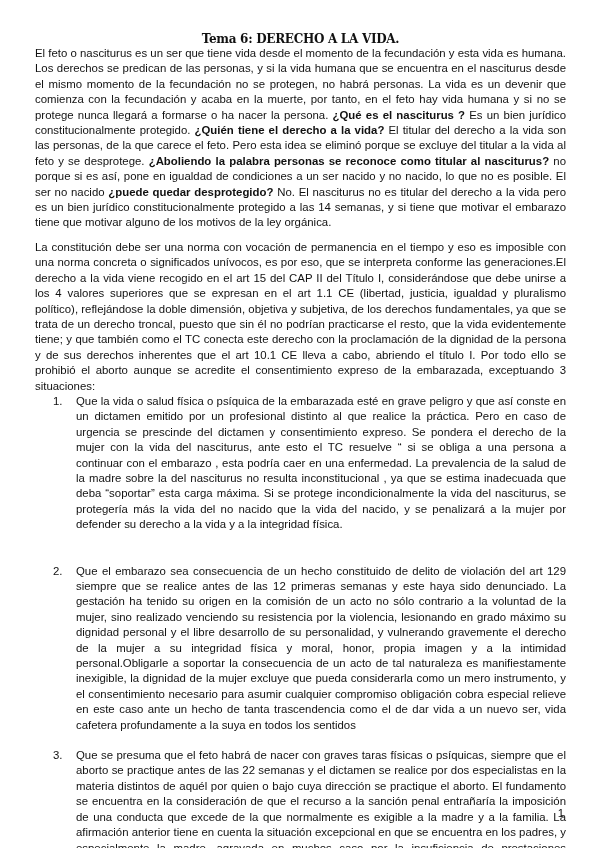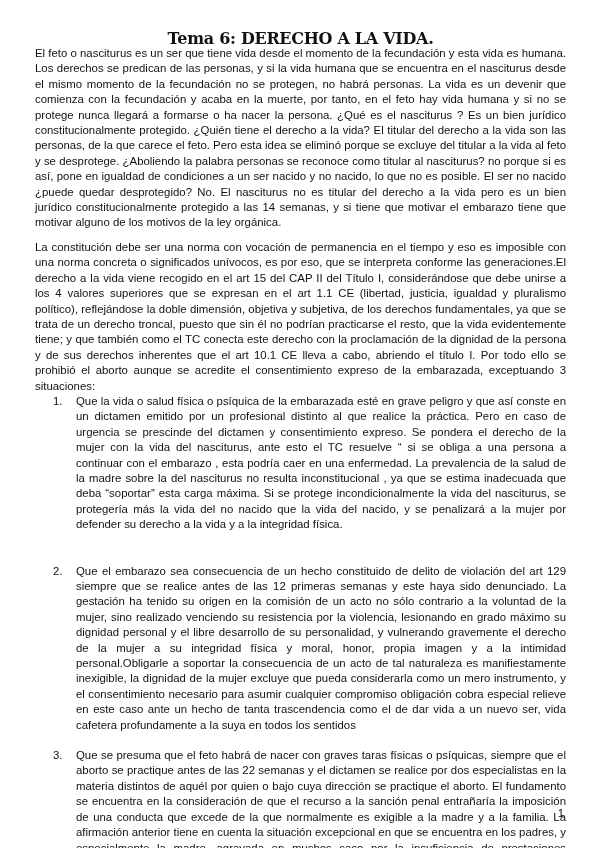--- a/index.html
+++ b/index.html
@@ -1,21 +1,21 @@
 <!DOCTYPE html>
 <html><head>
 <meta charset="utf-8">
 <style>
   html, body { margin:0; padding:0; background:#ffffff; }
   body { width:600px; height:848px; position:relative; overflow:hidden; }
   .page { position:absolute; left:35px; top:32px; width:531px; color:#111; font-family:"Liberation Sans", sans-serif; font-size:11.4px; line-height:15.4px; }
-  .title { text-align:center; font-family:"DejaVu Serif", serif; font-weight:bold; font-size:16px; line-height:14px; letter-spacing:-0.3px; margin:0; }
+  .title { text-align:center; font-family:"DejaVu Serif", serif; font-weight:bold; font-size:12px; line-height:14px; letter-spacing:-0.3px; margin:0; }
   p { margin:0; text-align:justify; }
   .p2 { margin-top:9px; }
-  b { font-weight:normal; }
+  b { font-weight:bold; }
   ol { margin:0; padding-left:0; list-style:none; }
   ol li { position:relative; padding-left:41px; text-align:justify; }
   ol li .num { position:absolute; left:18px; top:0; }
   ol li + li { margin-top:15px; }
   .pagenum { position:absolute; right:36px; top:807px; font-family:"Liberation Sans", sans-serif; font-size:11.4px; color:#111; }
 </style>
 </head>
 <body>
 
 <div class="page">

